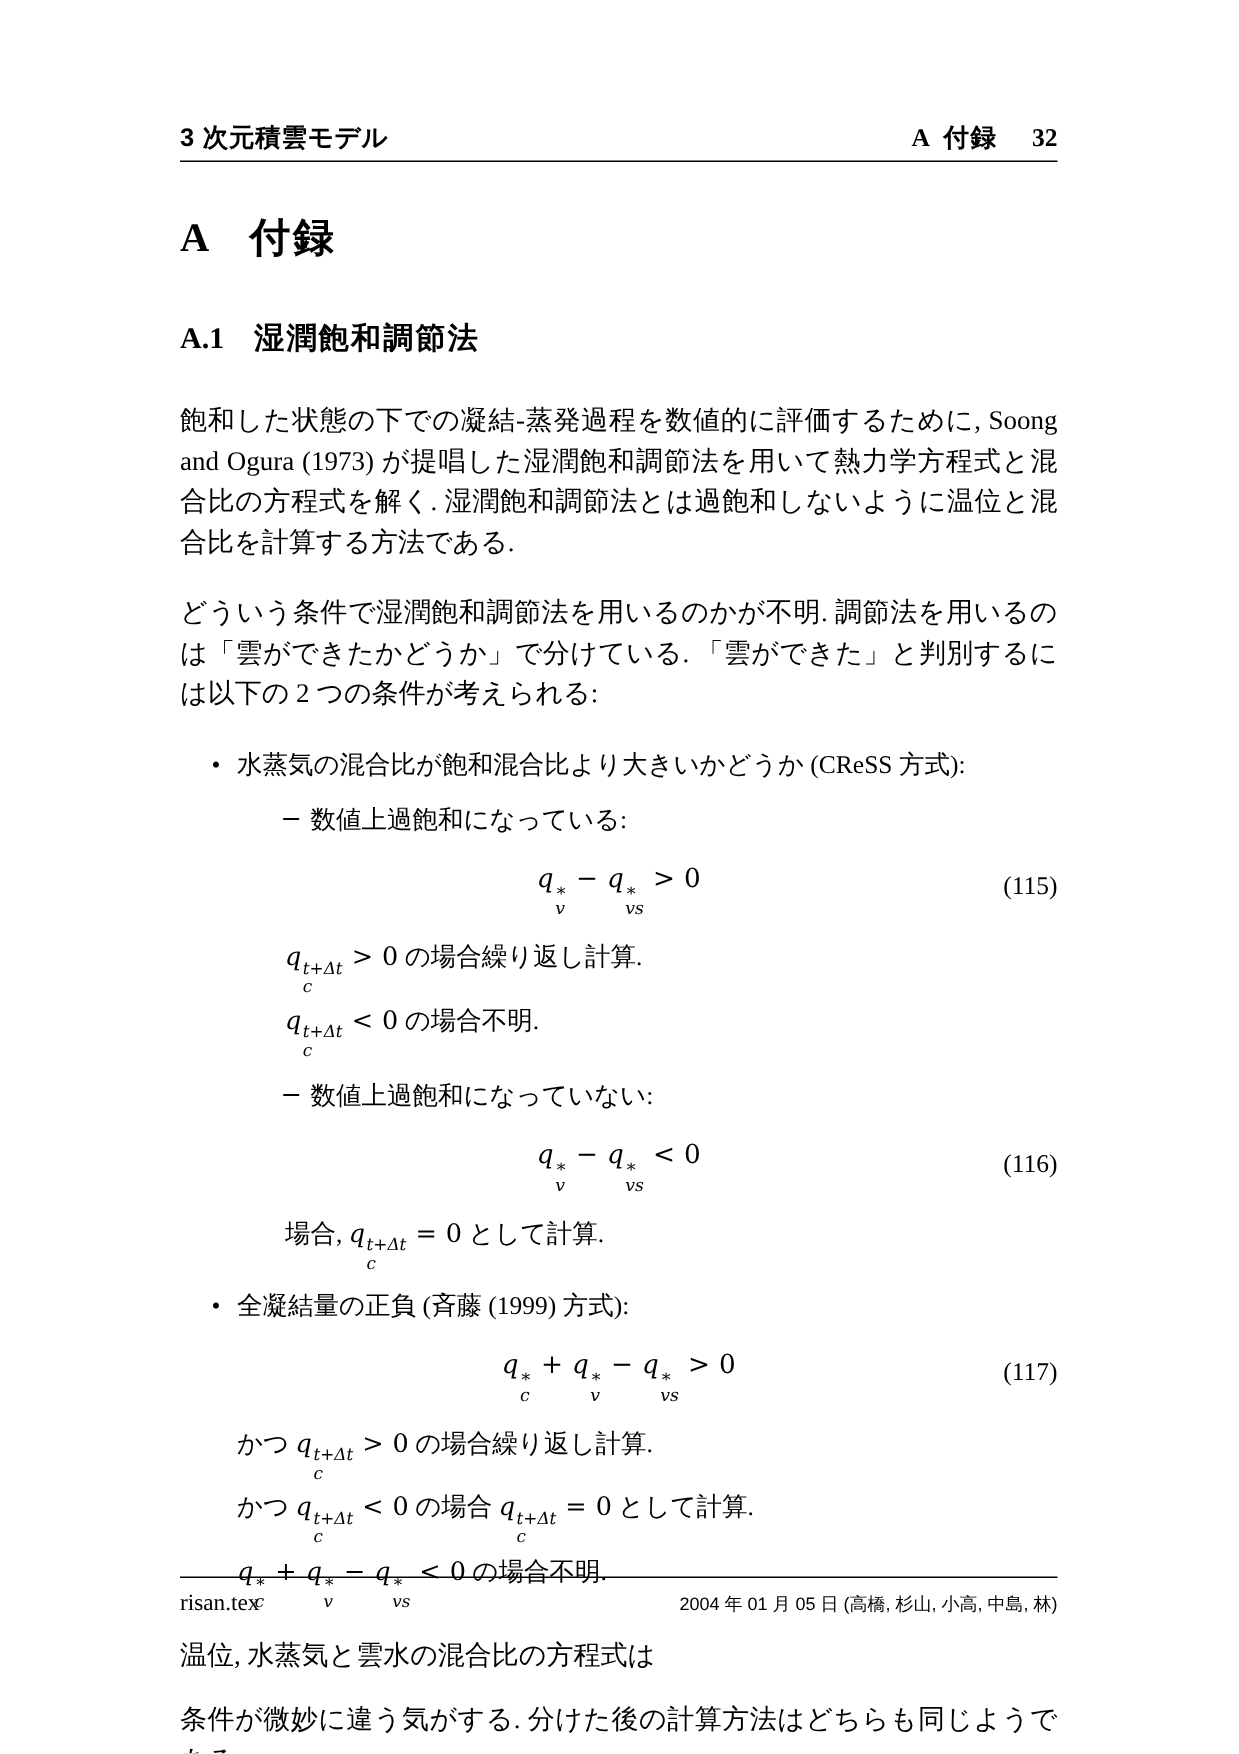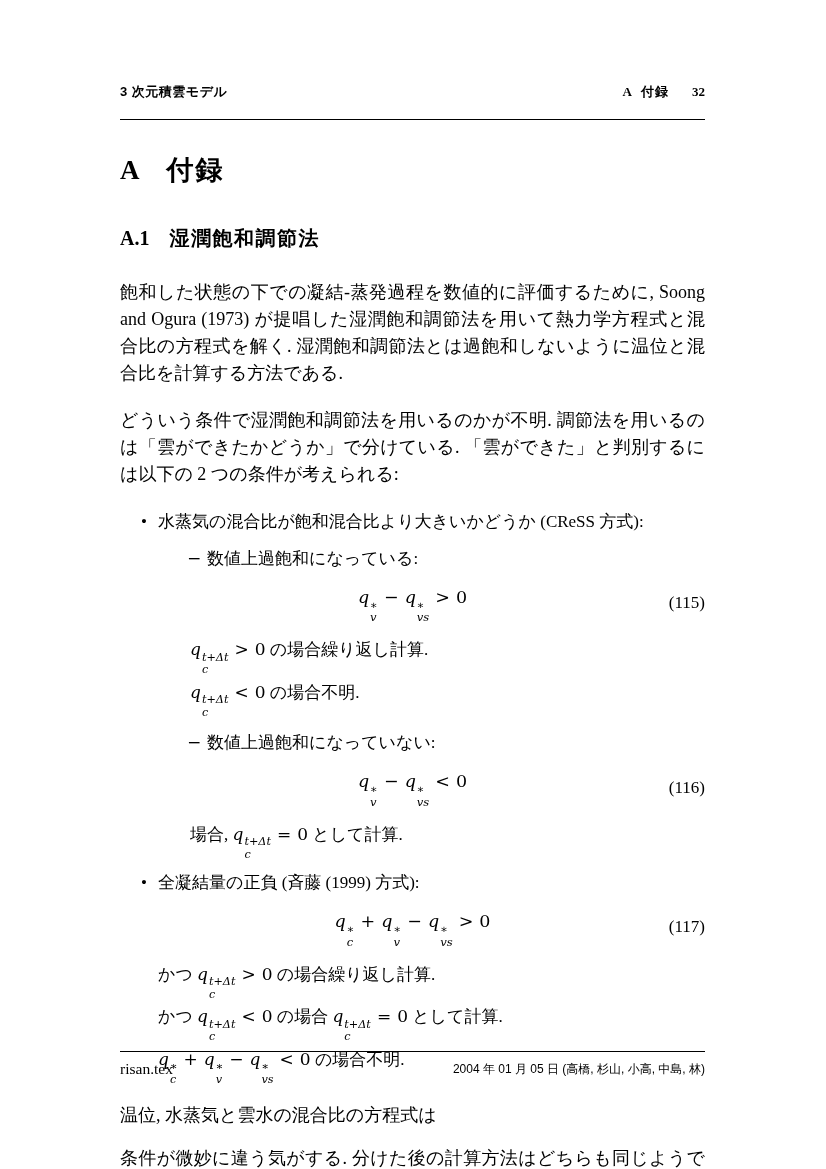--- a/index.html
+++ b/index.html
@@ -12,22 +12,22 @@
     color: #000000;
     padding: 82px 121px 0 120px;
     font-family: "Liberation Serif", "DejaVu Serif", serif;
     font-size: 17px;
     overflow: hidden;
   }
 
   
   .header {
     display: flex; justify-content: space-between; align-items: baseline;
-    font-weight: bold; font-size: 13px; line-height: 20px;
-    padding-bottom: 17px; border-bottom: 1.7px solid #000; gap: 12px;
+    font-weight: bold; font-size: 17px; line-height: 20px;
+    padding-bottom: 5px; border-bottom: 1.7px solid #000; gap: 12px;
   }
   .hdr-left { font-family: "Liberation Sans", "DejaVu Sans", sans-serif; letter-spacing: 0.5px; }
   .hdr-right { display: inline-flex; align-items: baseline; }
   .hdr-letter { font-family: "Liberation Serif", serif; }
   .hdr-sec { font-family: "Liberation Sans", "DejaVu Sans", sans-serif; margin-left: 9px; letter-spacing: 1px; }
   .hdr-page { font-family: "Liberation Serif", serif; margin-left: 23px; text-align: center; }
 
   
   h1.doc-h1 {
     margin-top: 33px; font-size: 27px; line-height: 34px; font-weight: bold;

